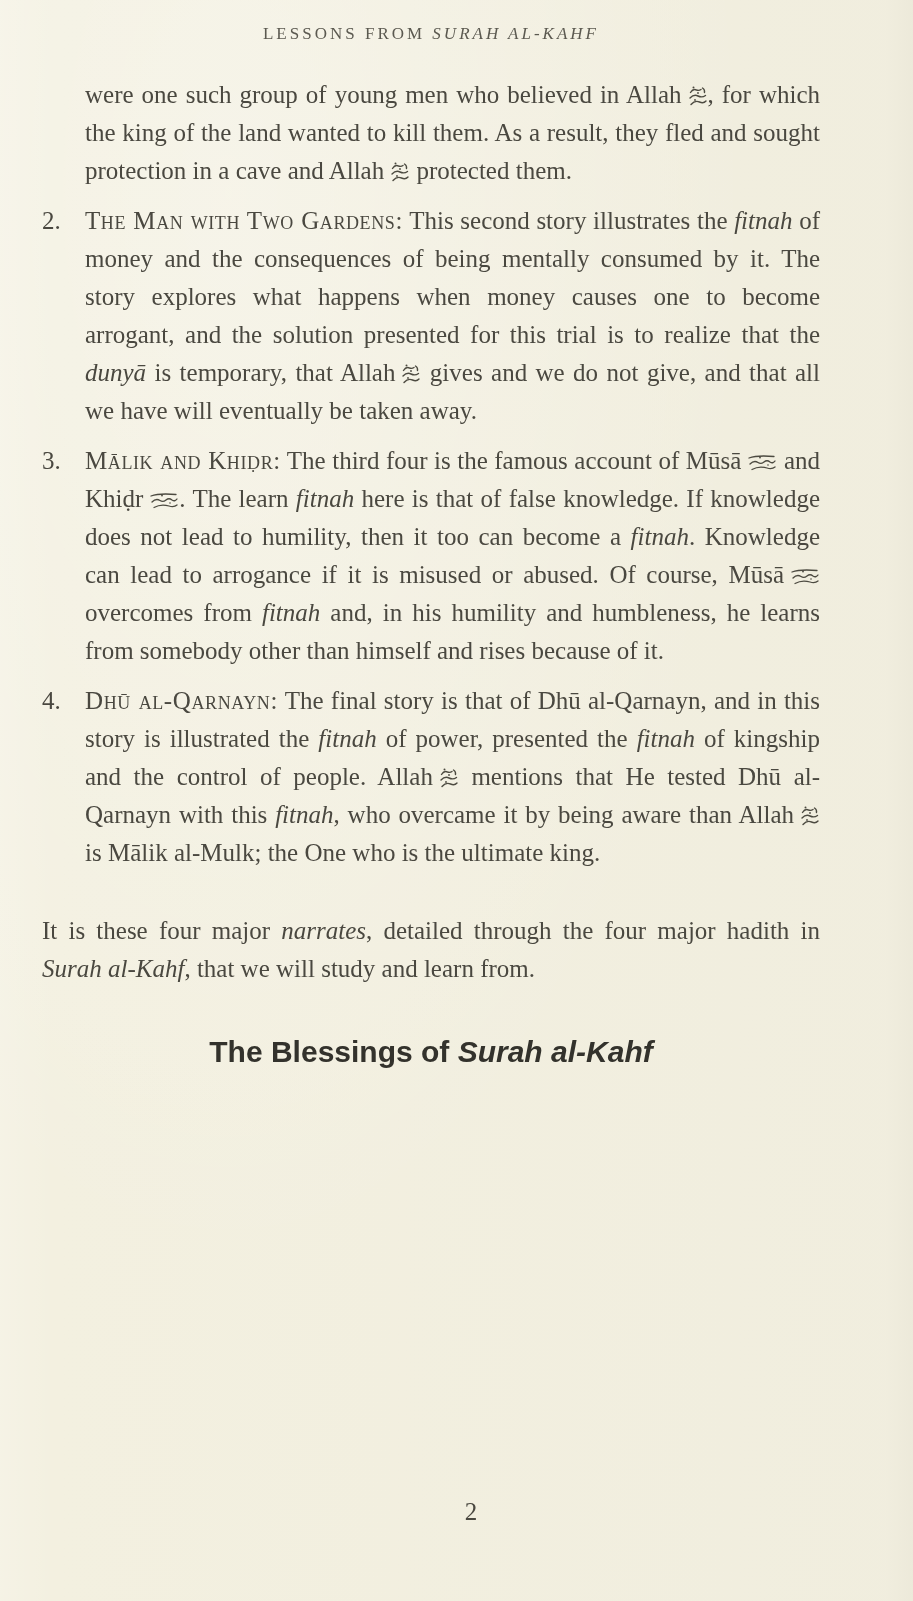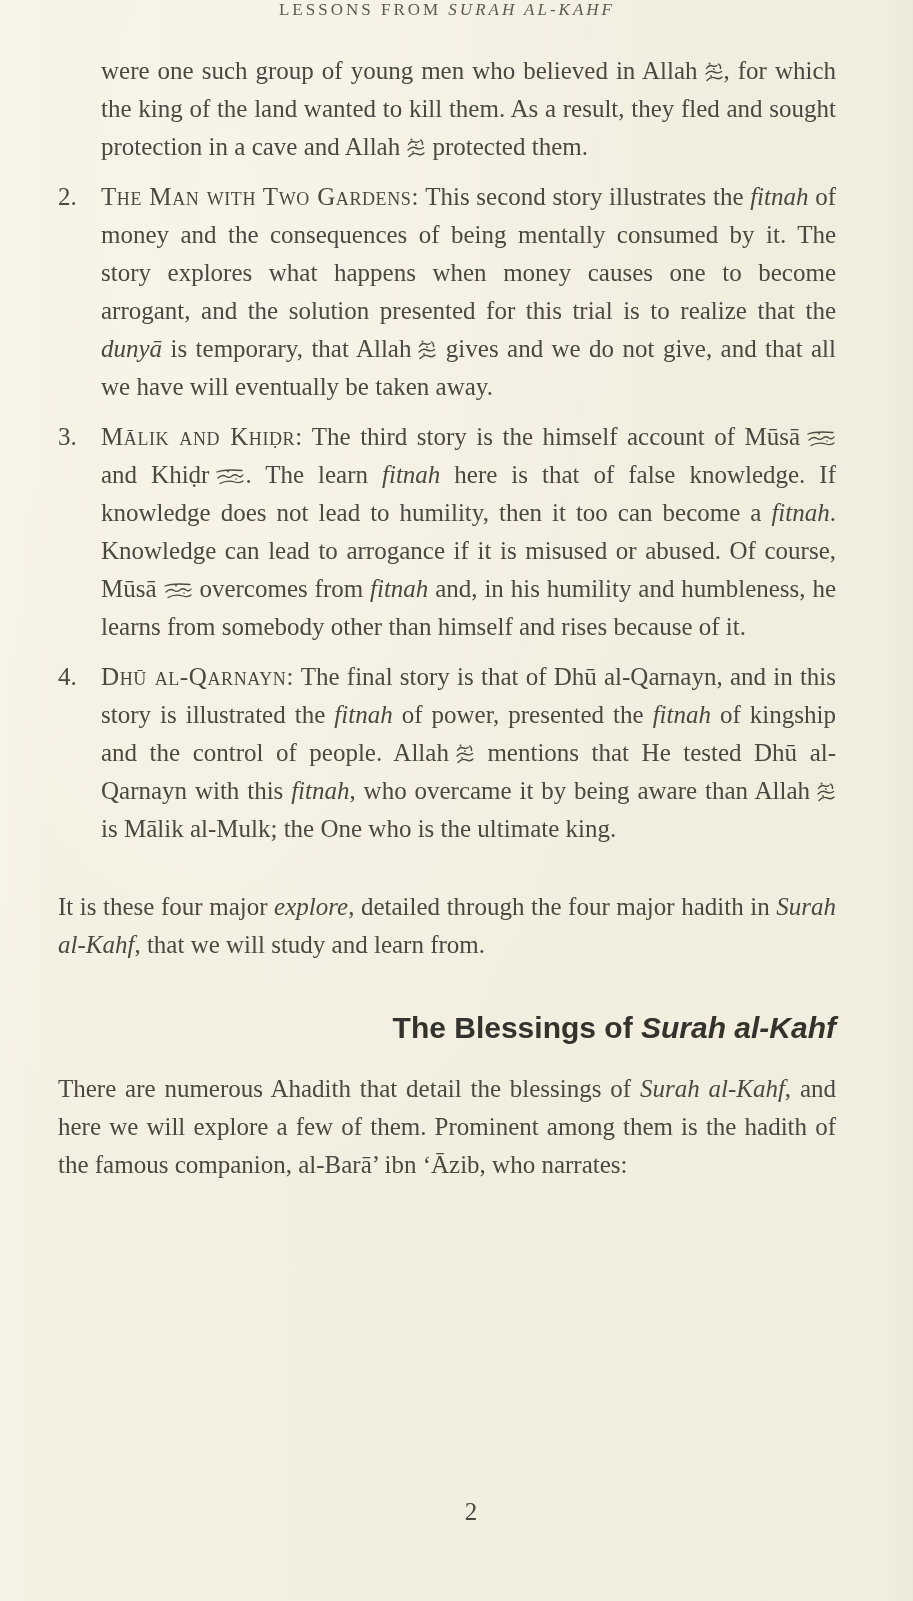--- a/index.html
+++ b/index.html
@@ -9,21 +9,22 @@
     background:#f3f0e0;
     background-image:
       radial-gradient(ellipse at 25% 12%, rgba(255,255,255,0.30), rgba(255,255,255,0) 55%),
       linear-gradient(90deg, rgba(255,255,255,0.18) 0%, rgba(255,255,255,0) 6%, rgba(236,233,219,0.35) 97%, rgba(230,227,212,0.5) 100%);
     overflow:hidden;
     font-family:"Liberation Serif","DejaVu Serif",serif;
     color:#4a4840;
   }
   .content{
     width:778px;
-    margin-left:58px;
+    margin-left:42px;
+    padding-top:24px;
   }
   .running-header{
     text-align:center;
     font-size:17px;
     letter-spacing:3px;
     color:#5b5950;
     white-space:nowrap;
   }
   .running-header .rh-italic{font-style:italic;}
   .para{
@@ -59,21 +60,21 @@
   }
   i{}
   .summary-para{margin-top:40px;}
   .section-heading{
     margin:46px 0 0 0;
     font-family:"Liberation Sans","DejaVu Sans",sans-serif;
     font-weight:bold;
     font-size:30px;
     line-height:36px;
     color:#33322c;
-    text-align:right;
+    text-align:center;
   }
   .section-heading .sh-italic{font-style:italic;}
   .blessings-para{margin-top:24px;}
   .page-number{
     position:absolute;
     top:1498px;
     left:82px;
     width:778px;
     text-align:center;
     font-size:25px;
@@ -143,21 +144,21 @@
                   <circle cx="10" cy="8" r="0.9"></circle>
                   <circle cx="7" cy="15" r="0.9"></circle>
                 </g>
               </svg></span><span> gives and we do not give, and that all we have will eventually be taken away.</span>
         </div>
       </div>
 
       <div class="list-item">
         <span class="num">3.</span>
         <div class="itext">
-          <span class="sc">Mālik and Khiḍr:</span><span> The third story is the himself account of Mūsā</span><span class="hon hon-alayhi"><svg width="30" height="20" viewBox="0 0 30 20" aria-hidden="true">
+          <span class="sc">Mālik and Khiḍr:</span><span> The third four is the famous account of Mūsā</span><span class="hon hon-alayhi"><svg width="30" height="20" viewBox="0 0 30 20" aria-hidden="true">
                 <g fill="none" stroke="#4c4a40" stroke-width="1.3" stroke-linecap="round">
                   <path d="M2 5 Q10 2 27 3.5"></path>
                   <path d="M3 11 Q7 7 11 9.5 Q14 11.5 17 9 Q20 6.5 23 9 Q26 11 28 8"></path>
                   <path d="M5 16.5 Q12 12.5 20 15 Q25 16.5 28 14"></path>
                 </g>
                 <g fill="#4c4a40">
                   <circle cx="13" cy="4.5" r="0.9"></circle>
                   <circle cx="21" cy="12" r="0.8"></circle>
                 </g>
               </svg></span><span> and Khiḍr</span><span class="hon hon-alayhi"><svg width="30" height="20" viewBox="0 0 30 20" aria-hidden="true">
@@ -211,27 +212,24 @@
                   <circle cx="10" cy="8" r="0.9"></circle>
                   <circle cx="7" cy="15" r="0.9"></circle>
                 </g>
               </svg></span><span> is Mālik al-Mulk; the One who is the ultimate king.</span>
         </div>
       </div>
 
     </div>
 
     <p class="para summary-para">
-      <span>It is these four major </span><i>explore</i><span>, detailed through the four major hadith in </span><i>Surah al-Kahf</i><span>, that we will study and learn from.</span>
+      <span>It is these four major </span><i>narrates</i><span>, detailed through the four major hadith in </span><i>Surah al-Kahf</i><span>, that we will study and learn from.</span>
     </p>
 
     <h2 class="section-heading">
       <span>The Blessings of </span><span class="sh-italic">Surah al-Kahf</span>
     </h2>
 
-    <p class="para blessings-para">
-      <span>There are numerous Ahadith that detail the blessings of </span><i>Surah al-Kahf</i><span>, and here we will explore a few of them. Prominent among them is the hadith of the famous companion, al-Barā’ ibn ‘Āzib, who narrates:</span>
-    </p>
 
   </div>
 
   <div class="page-number">2</div>
 </div>
 
 </body></html>

